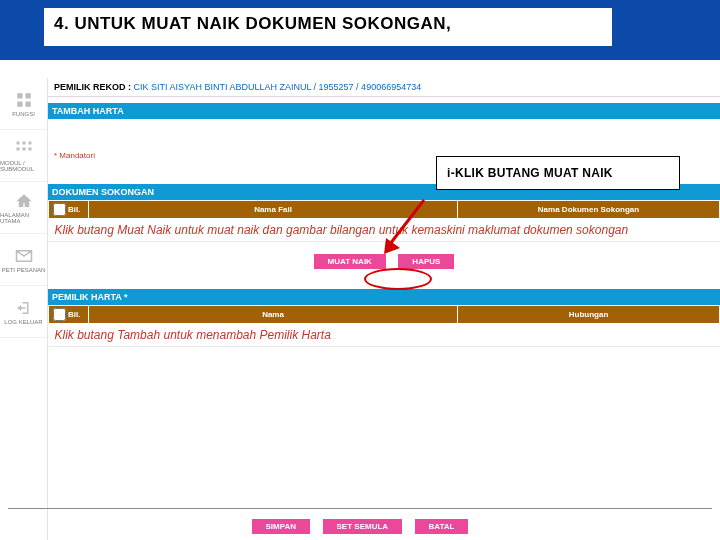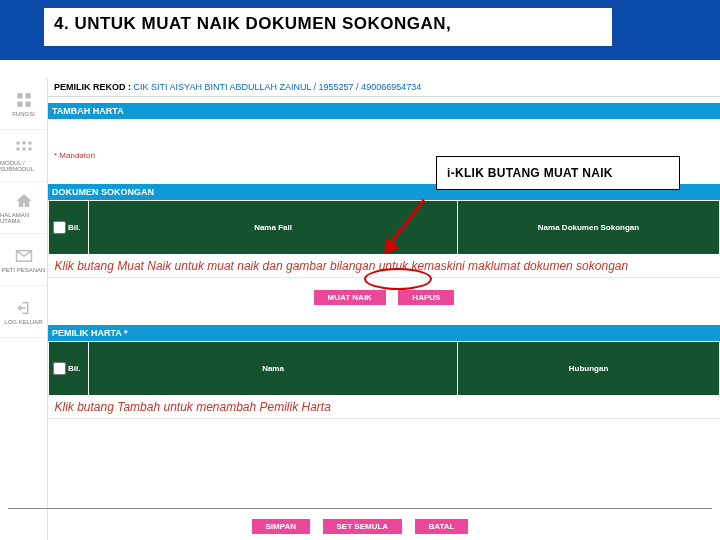--- a/index.html
+++ b/index.html
@@ -20,21 +20,21 @@
 
   .owner-row { font-size: 9px; padding: 4px 6px; border-bottom: 1px solid #dcdcdc; }
   .owner-row b { color: #000; }
   .owner-row span.link { color: #0b6ac8; }
 
   .section-bar { background: #0f9ad6; color: #fff; font-size: 9px; font-weight: 700; padding: 3px 4px; margin-top: 6px; }
 
   .mandatori { color: #c0392b; font-size: 8px; padding: 4px 6px 18px 6px; margin-top: 28px; }
 
   .tbl { width: 100%; border-collapse: collapse; font-size: 8px; }
-  .tbl th { background: #14532d; color: #fff; font-weight: 700; text-align: center; padding: 20px 4px; border: 1px solid #fff; }
+  .tbl th { background: #a16207; color: #fff; font-weight: 700; text-align: center; padding: 2px 4px; border: 1px solid #fff; }
   .tbl td { padding: 3px 4px; }
   .hint-row td { color: #c0392b; font-style: italic; font-size: 12px; padding: 4px 6px; border-bottom: 1px solid #e9e9e9; }
 
   .btn-row { text-align: center; padding: 8px 0 14px 0; }
   .btn { display: inline-block; background: #ec4899; color: #fff; font-size: 8px; font-weight: 700; padding: 3px 14px; margin: 0 4px; border: none; cursor: pointer; }
 
   .footer-btns { position: absolute; bottom: 6px; left: 0; right: 0; text-align: center; }
   .footer-top-line { border-top: 1px solid #8a8a8a; margin: 0 8px 6px 8px; }
 
   

